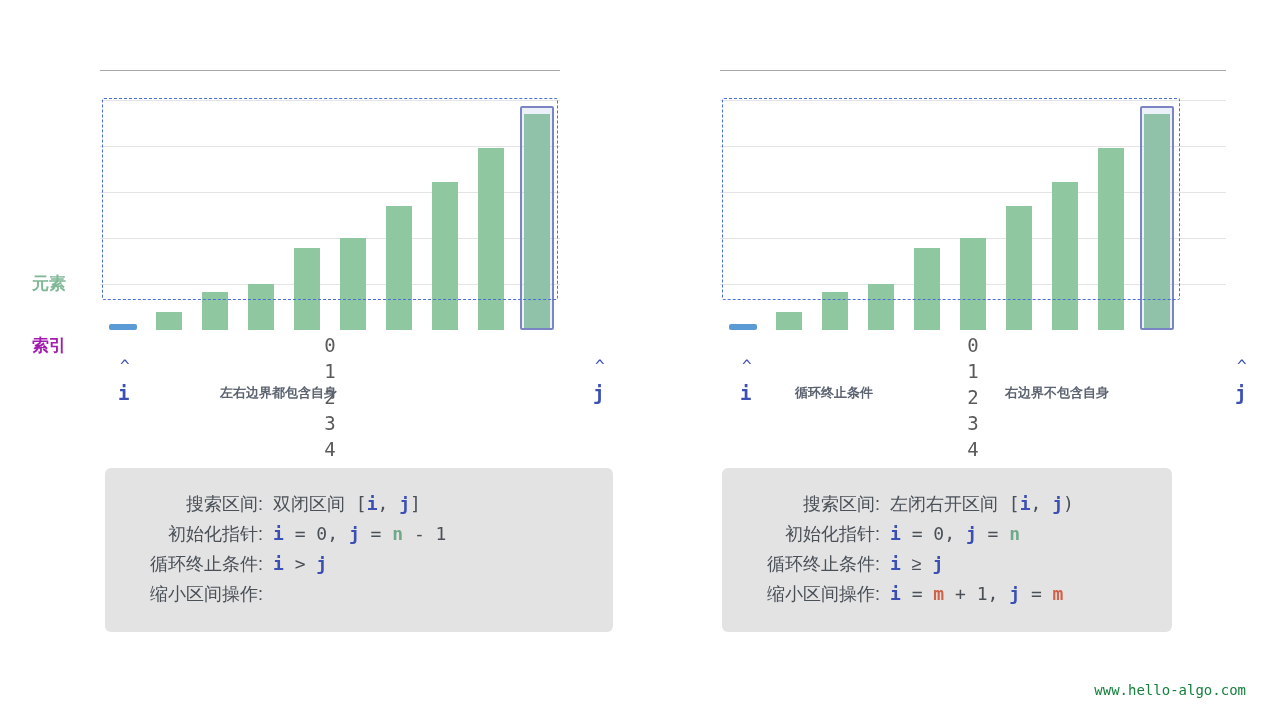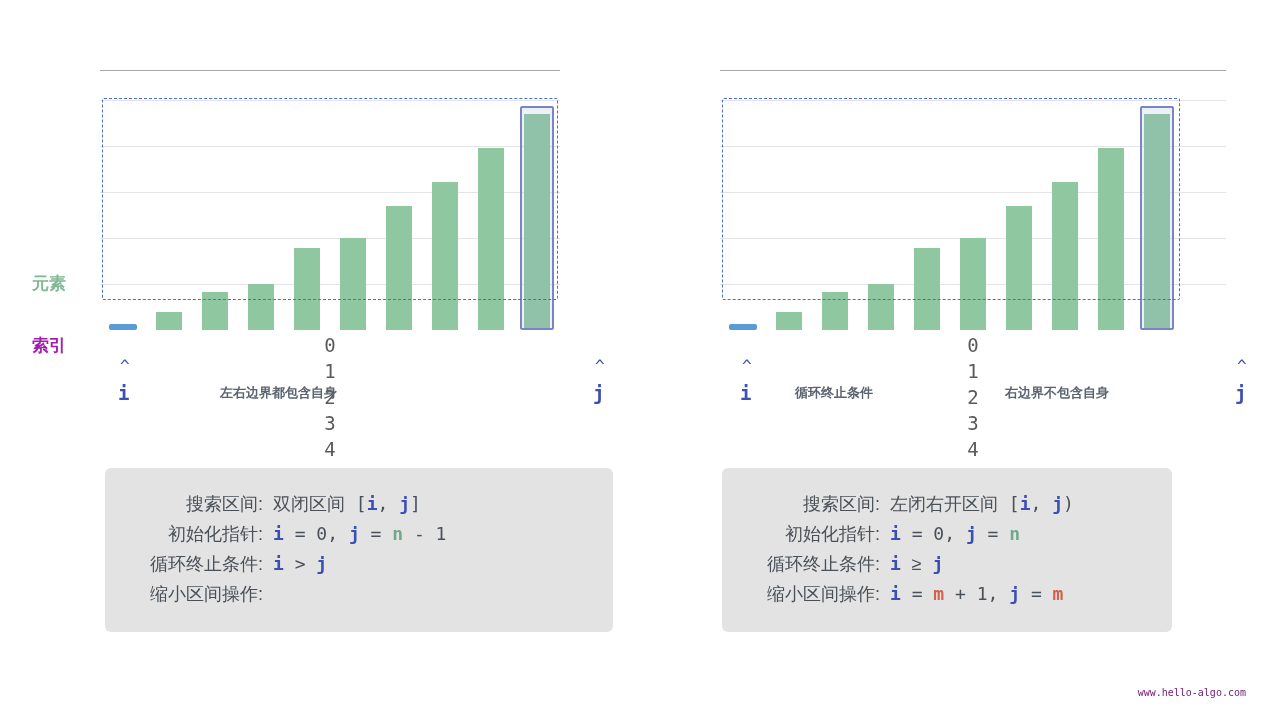--- a/index.html
+++ b/index.html
@@ -159,22 +159,22 @@
   }
   .v-i, .v-j { color: #3b4fb5; font-weight: bold; }
   .v-n { color: #6fa98a; font-weight: bold; }
   .v-m { color: #d2614a; font-weight: bold; }
   .cjk { font-family: "Liberation Sans", sans-serif; }
 
   .watermark {
     position: absolute;
     right: 34px;
     bottom: 22px;
-    color: #701a75;
-    font-size: 10px;
+    color: #15803d;
+    font-size: 14px;
     font-family: "DejaVu Sans Mono", monospace;
   }
 </style>
 </head>
 <body>
 
 <div class="panel" id="panel-left">
 
   <div class="y-label y-elem">元素</div>
   <div class="y-label y-index">索引</div>

